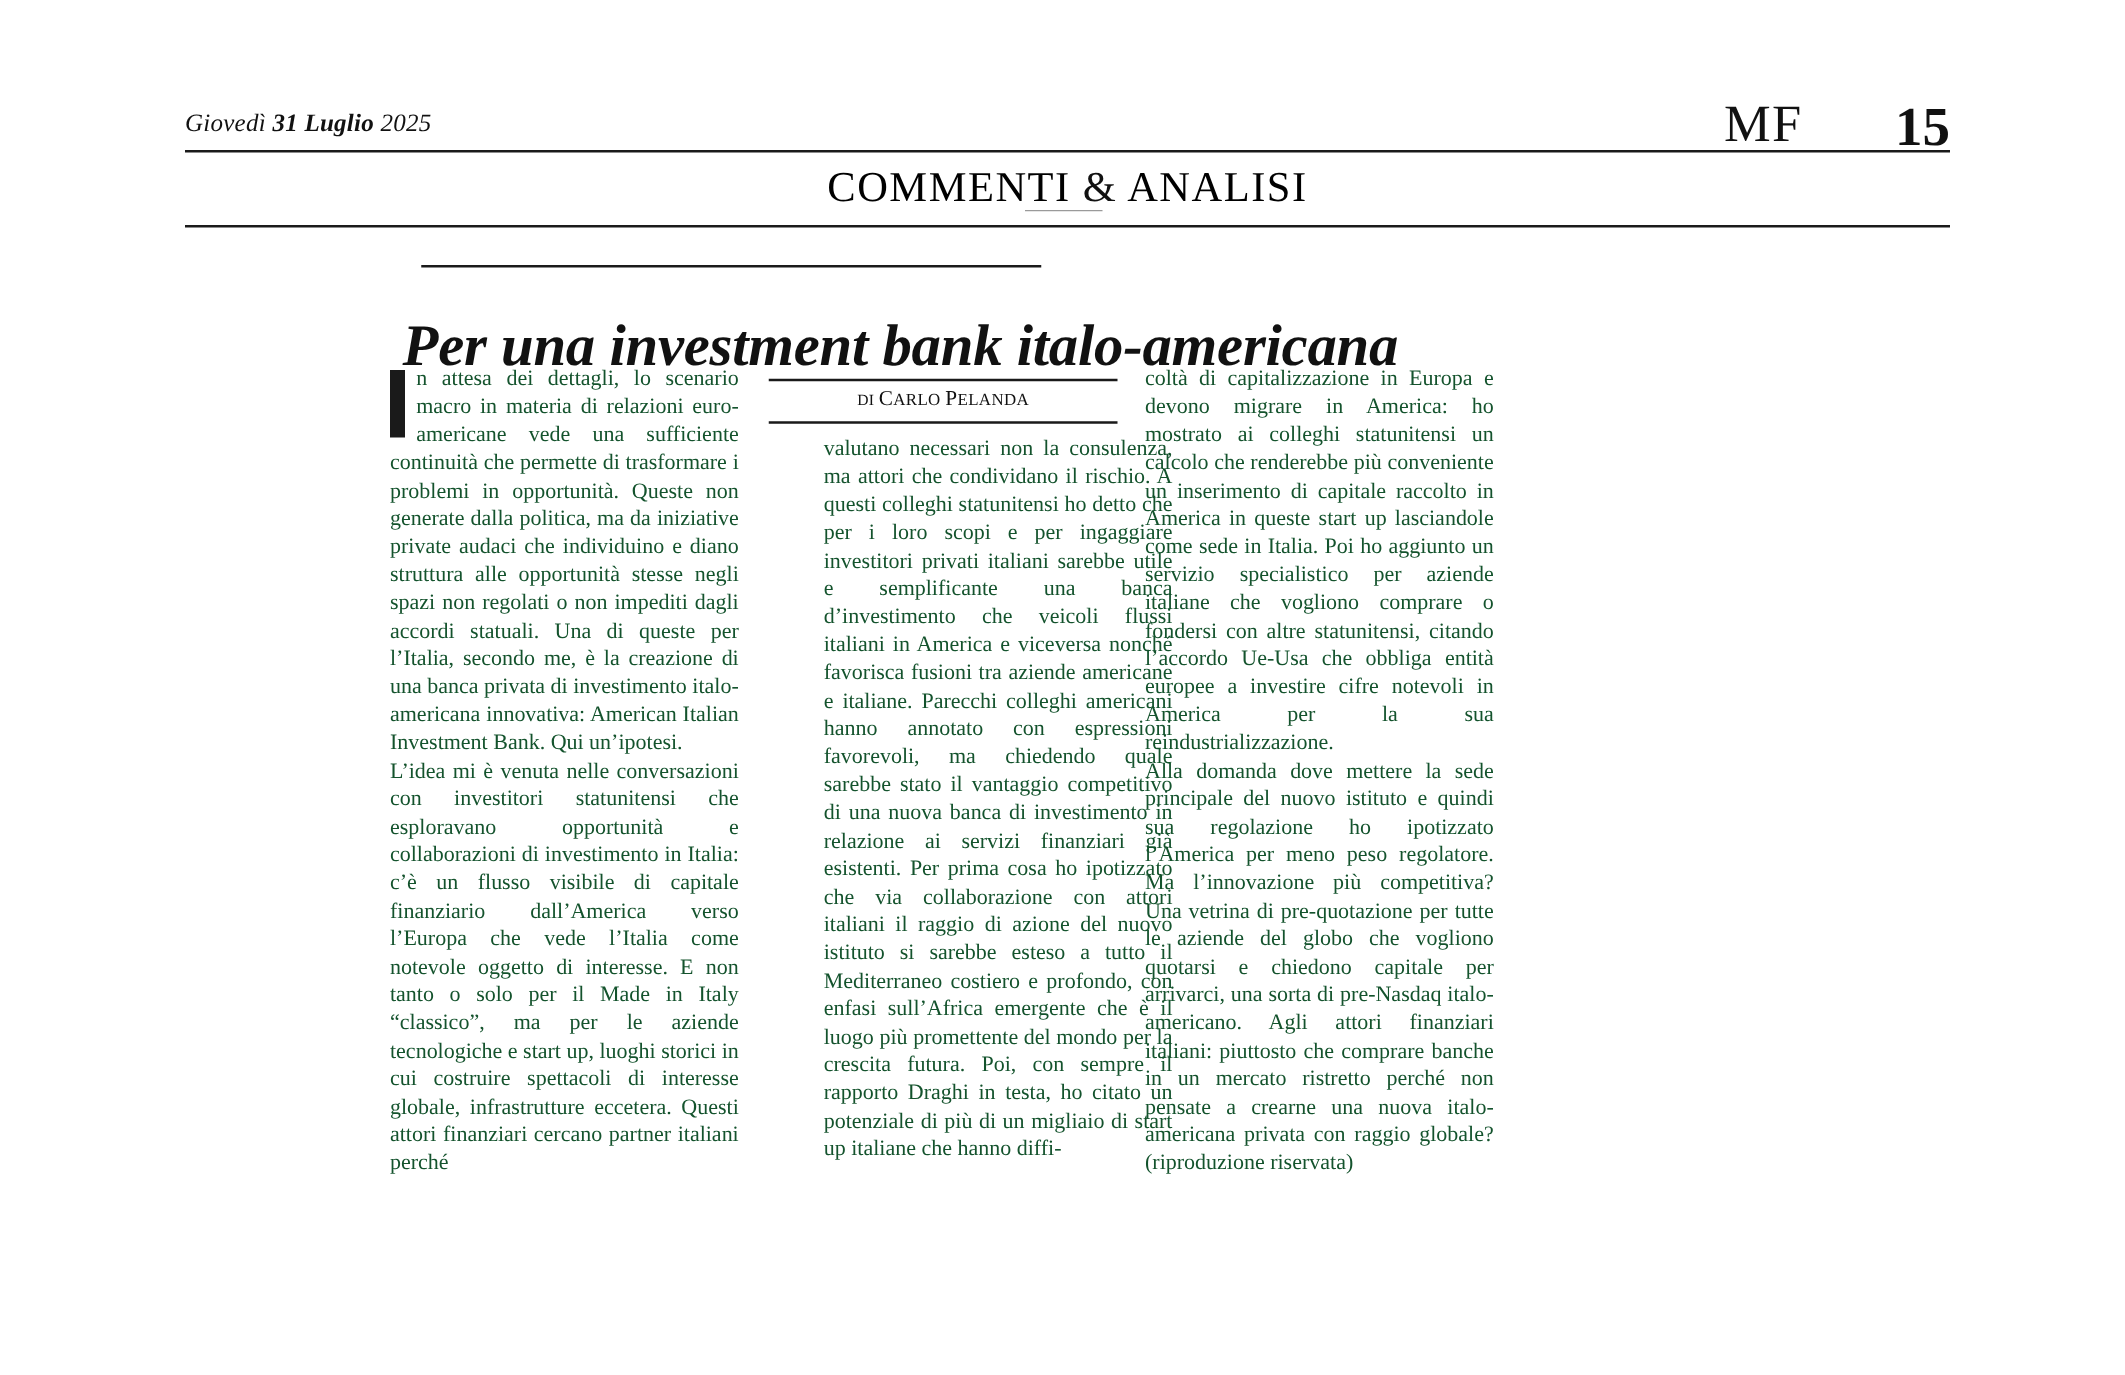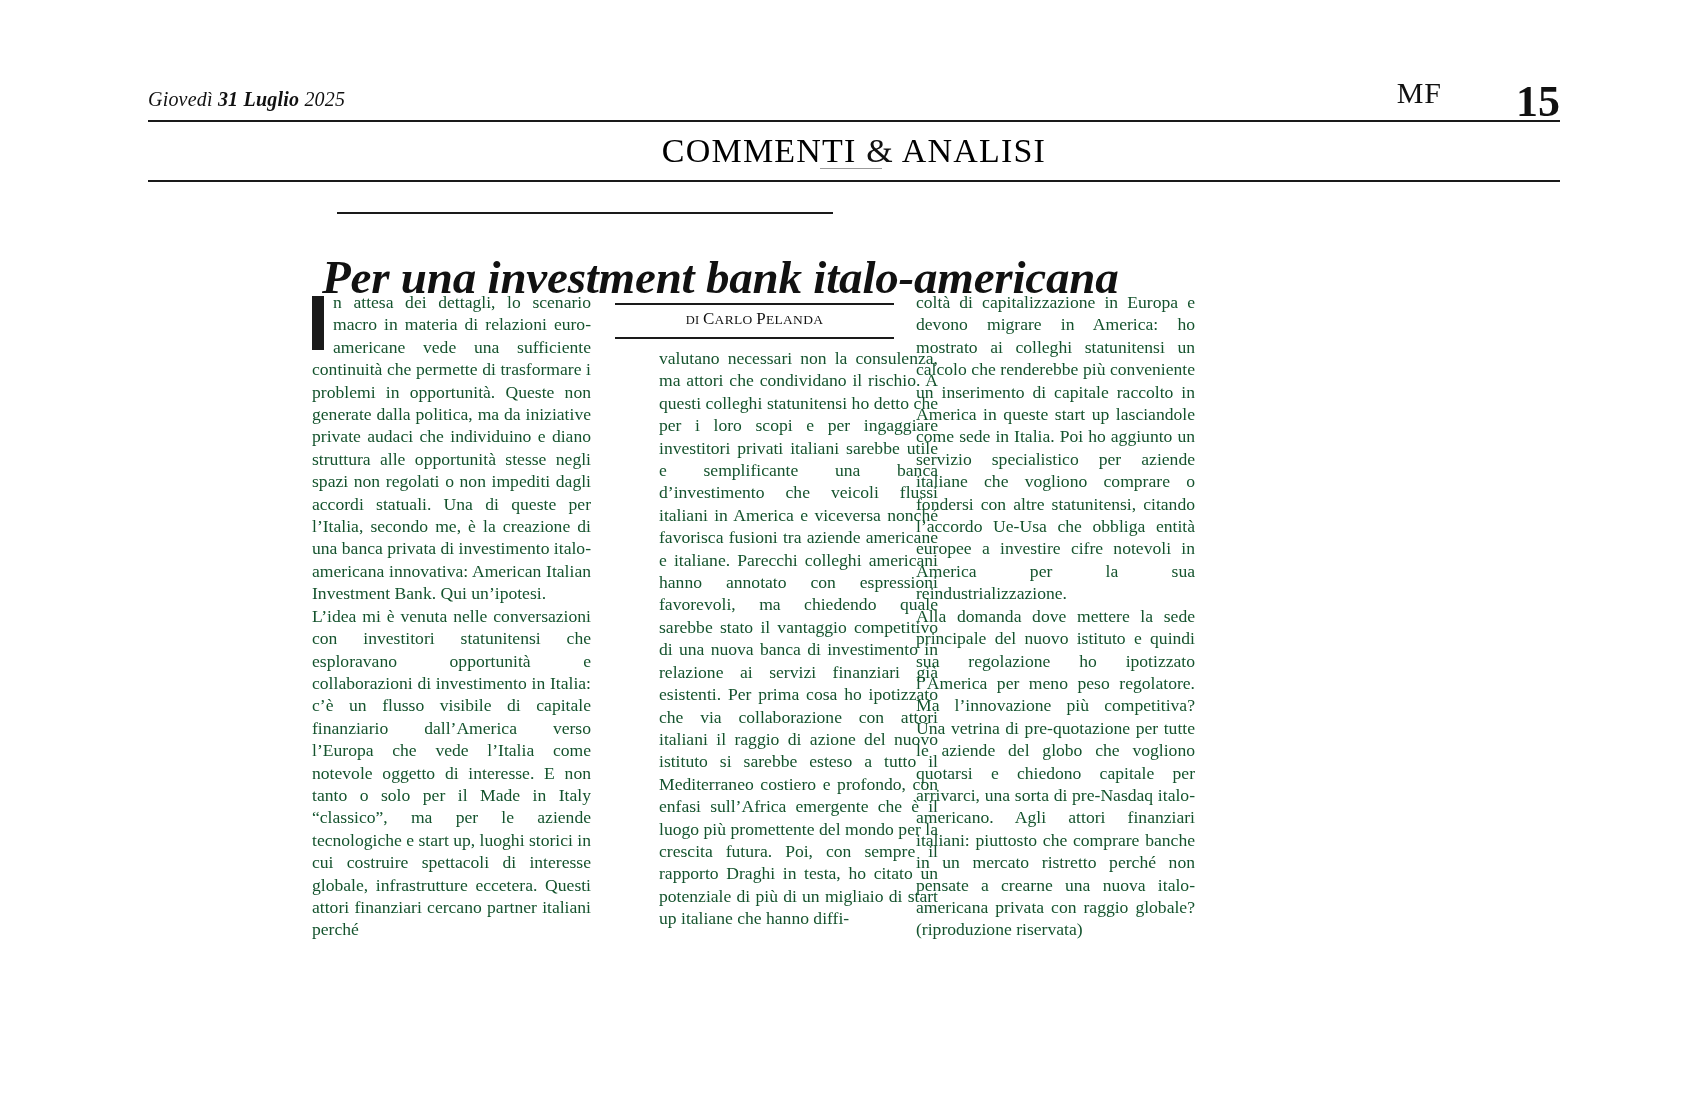--- a/index.html
+++ b/index.html
@@ -41,21 +41,21 @@
     white-space: nowrap;
   }
   .date-line .d-bold {
     font-weight: bold;
     font-style: italic;
   }
   .mf-logo {
     position: absolute;
     right: 118px;
     top: -12px;
-    font-size: 30px;
+    font-size: 42px;
     font-weight: normal;
     letter-spacing: 1px;
     font-family: "Liberation Serif", "DejaVu Serif", serif;
   }
   .page-number {
     position: absolute;
     right: 0;
     top: -12px;
     font-size: 44px;
     font-weight: bold;

